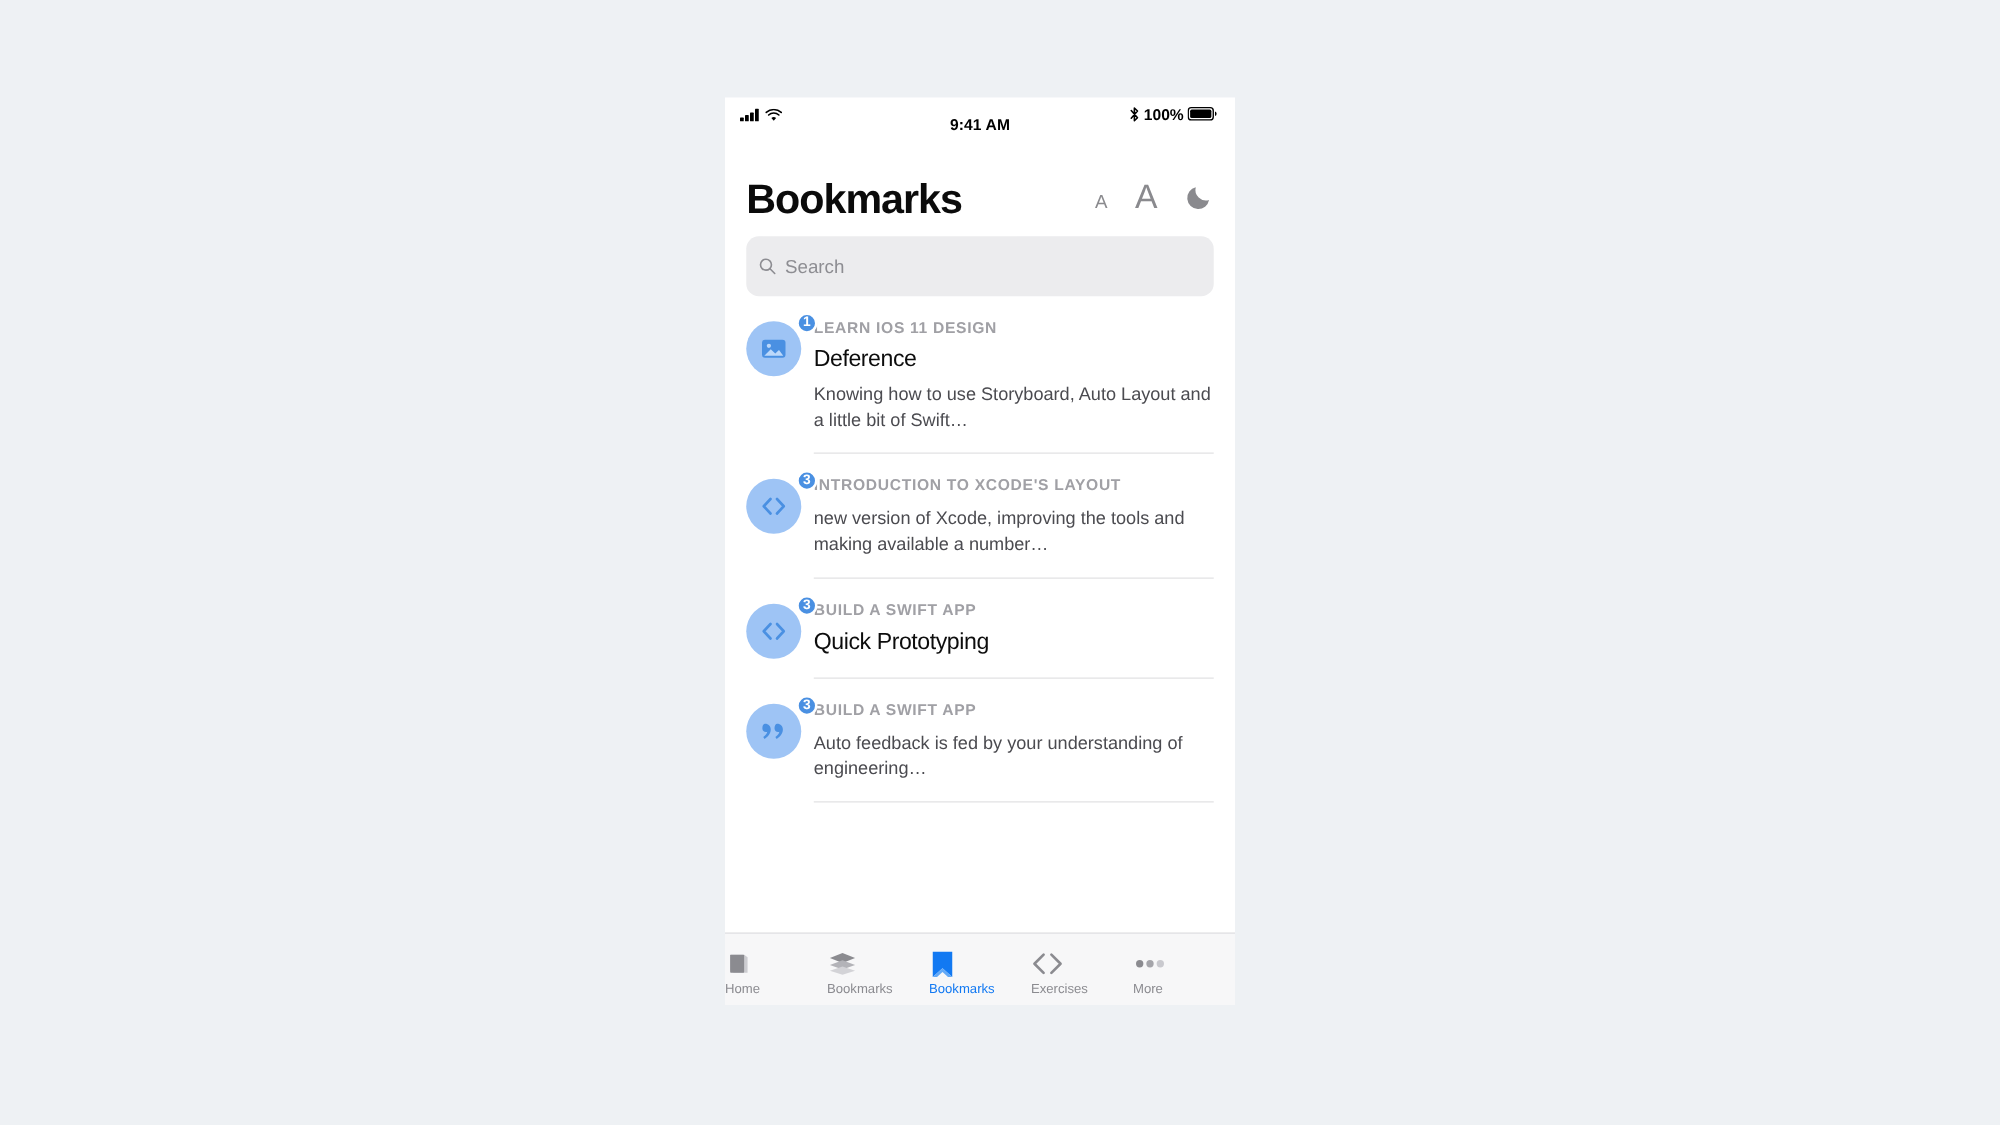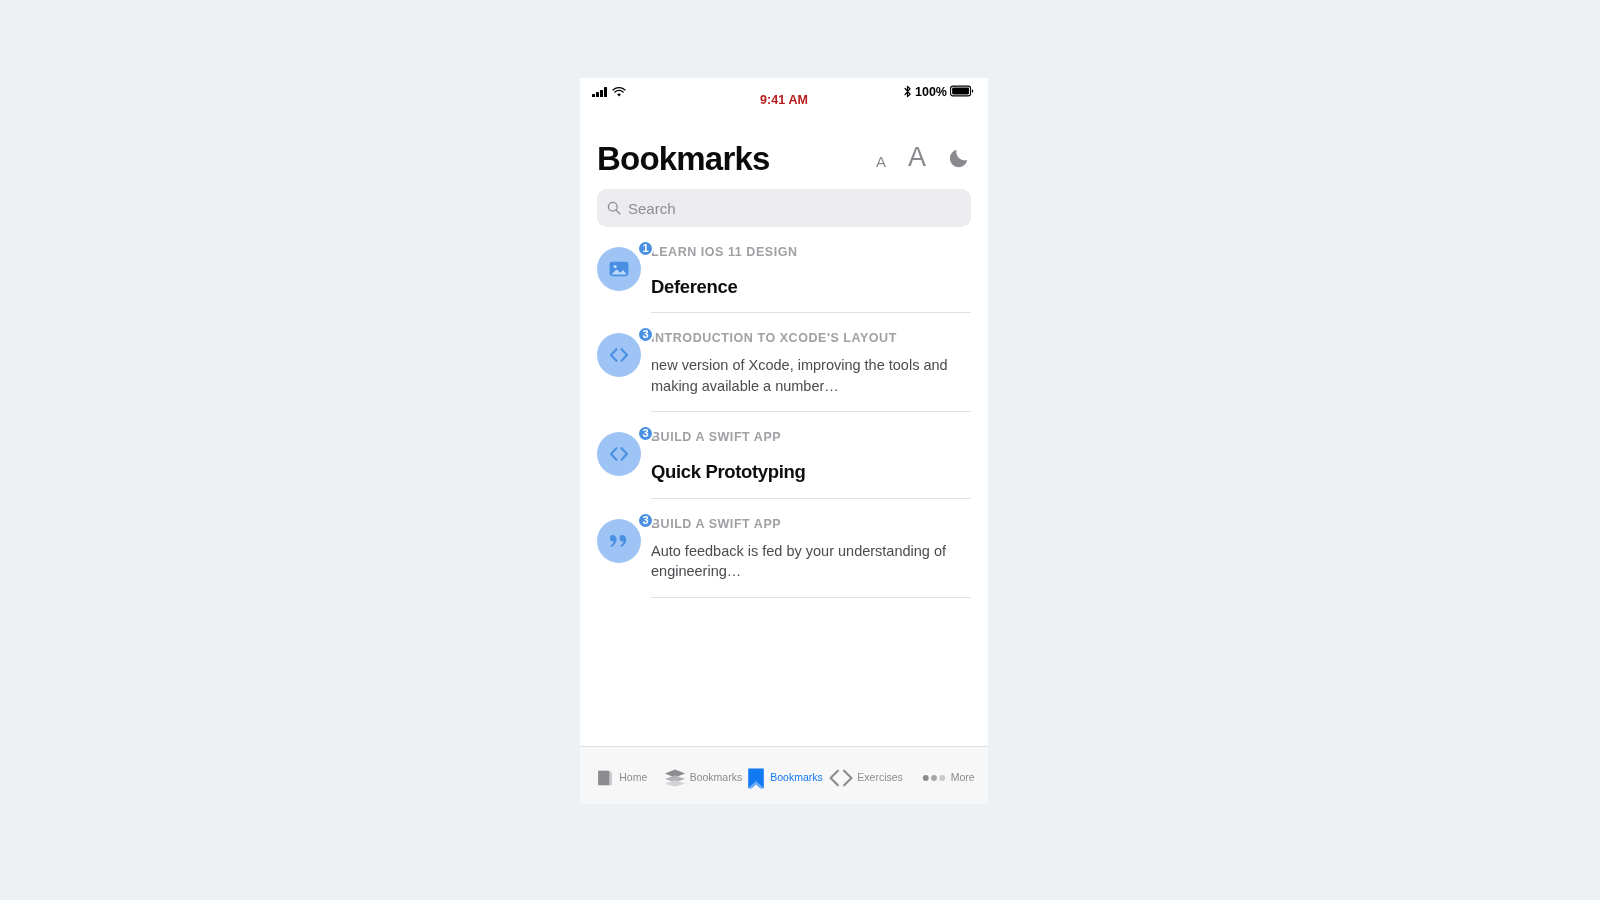--- a/index.html
+++ b/index.html
@@ -25,21 +25,21 @@
   .statusbar {
     height: 28px; flex: 0 0 28px;
     display: flex; align-items: center;
     padding: 0 14px 0 12px;
     position: relative;
   }
   .sb-left { display: flex; align-items: center; gap: 5px; }
   .sb-center {
     position: absolute; left: 0; right: 0; top: 0; bottom: 0;
     display: flex; align-items: center; justify-content: center;
-    font-size: 12.5px; font-weight: bold; color: #b91c1c; letter-spacing: .1px; margin-top: 16px;
+    font-size: 12.5px; font-weight: bold; color: #000000; letter-spacing: .1px; margin-top: 16px;
   }
   .sb-right {
     margin-left: auto; display: flex; align-items: flex-start; gap: 3px;
     font-size: 12.5px; font-weight: bold; color: #000;
   }
   .bars { display: flex; align-items: flex-end; gap: 1.5px; height: 10px; }
   .bars i { width: 2.5px; background: #000; border-radius: .5px; display: block; }
   .bars i:nth-child(1){height:3.5px}
   .bars i:nth-child(2){height:5.5px}
   .bars i:nth-child(3){height:7.5px}
@@ -59,21 +59,21 @@
     margin-left: auto; display: flex; align-items: flex-end; gap: 22px;
     padding-bottom: 2px;
   }
   .ico-A-small { font-size: 15px; color: #8a8a8e; line-height: 1; font-family:"Liberation Sans",sans-serif; }
   .ico-A-big   { font-size: 27px; color: #8a8a8e; line-height: .85; font-family:"Liberation Sans",sans-serif; }
   .ico-moon    { width: 22px; height: 22px; display:block; }
 
   
   .search-wrap { padding: 14px 17px 0 17px; flex: 0 0 auto; }
   .searchbar {
-    height: 38px; background: #ececee; border-radius: 10px;
+    height: 48px; background: #ececee; border-radius: 10px;
     display: flex; align-items: center; padding: 0 10px; gap: 7px;
   }
   .search-ph { font-size: 15px; color: #8d8d92; }
   .mag { width: 14px; height: 14px; display: block; }
 
   
   .list {
     flex: 1 1 auto; overflow: hidden; padding: 0 17px;
     position: relative;
   }
@@ -94,41 +94,41 @@
     display: flex; align-items: center; justify-content: center;
     border: 2px solid #ffffff;
     line-height: 1;
   }
   .text-col { flex: 1 1 auto; min-width: 0; padding-top: 2px; }
   .kicker {
     font-size: 12.5px; color: #a0a0a5; letter-spacing: .55px;
     text-transform: uppercase; font-weight: bold; line-height: 1.2;
   }
   .rtitle {
-    font-size: 18.5px; font-weight: bold; color: #0d0d0d;
-    letter-spacing: -0.35px; margin-top: 16px; line-height: 1.15;
+    font-size: 18.5px; font-weight: normal; color: #0d0d0d;
+    letter-spacing: -0.35px; margin-top: 6px; line-height: 1.15;
   }
   .rdesc {
     font-size: 14.5px; color: #4b4b50; line-height: 1.42;
     margin-top: 9px; max-width: 318px;
   }
   .divider {
     height: 1px; background: #e2e2e4; margin: 15px 0 0 54px;
   }
 
   
   .tabbar {
     flex: 0 0 58px; height: 58px;
     background: #f7f7f8;
     border-top: 1px solid #dfdfe2;
     display: flex; align-items: stretch;
   }
   .tab {
-    flex: 1 1 0; display: flex; flex-direction: row;
-    align-items: center; justify-content: center; gap: 3px;
+    flex: 1 1 0; display: flex; flex-direction: column;
+    align-items: flex-start; justify-content: center; gap: 3px;
     padding-top: 4px;
   }
   .tab-ico { height: 24px; display: flex; align-items: center; justify-content: center; }
   .tab-label { font-size: 10.5px; color: #8b8b90; line-height: 1; }
   .tab.active .tab-label { color: #1279f2; }
 </style>
 </head>
 <body>
 
 <div id="stage">
@@ -192,20 +192,21 @@
               <rect x="2.6" y="4.8" width="18.8" height="14.4" rx="2.4" ry="2.4" fill="#4a90e2"></rect>
               <circle cx="8.1" cy="9.6" r="1.7" fill="#bcd8fa"></circle>
               <path d="M4.4 17.6 L9.6 12.3 L13.2 15.8 L16.2 13.0 L19.6 17.6 Z" fill="#bcd8fa"></path>
             </svg>
           </div>
           <div class="badge">1</div>
         </div>
         <div class="text-col">
           <div class="kicker">LEARN IOS 11 DESIGN</div>
           <div class="rtitle">Deference</div>
+          <div class="rdesc">Knowing how to use Storyboard, Auto Layout and a little bit of Swift…</div>
         </div>
       </div>
       <div class="divider"></div>
 
       <div class="row">
         <div class="icon-col">
           <div class="avatar">
             <svg width="24" height="24" viewBox="0 0 24 24">
               <path d="M9.4 6.2 L4.0 12 L9.4 17.8" fill="none" stroke="#4a90e2" stroke-width="2.1" stroke-linecap="round" stroke-linejoin="round"></path>
               <path d="M14.6 6.2 L20.0 12 L14.6 17.8" fill="none" stroke="#4a90e2" stroke-width="2.1" stroke-linecap="round" stroke-linejoin="round"></path>

